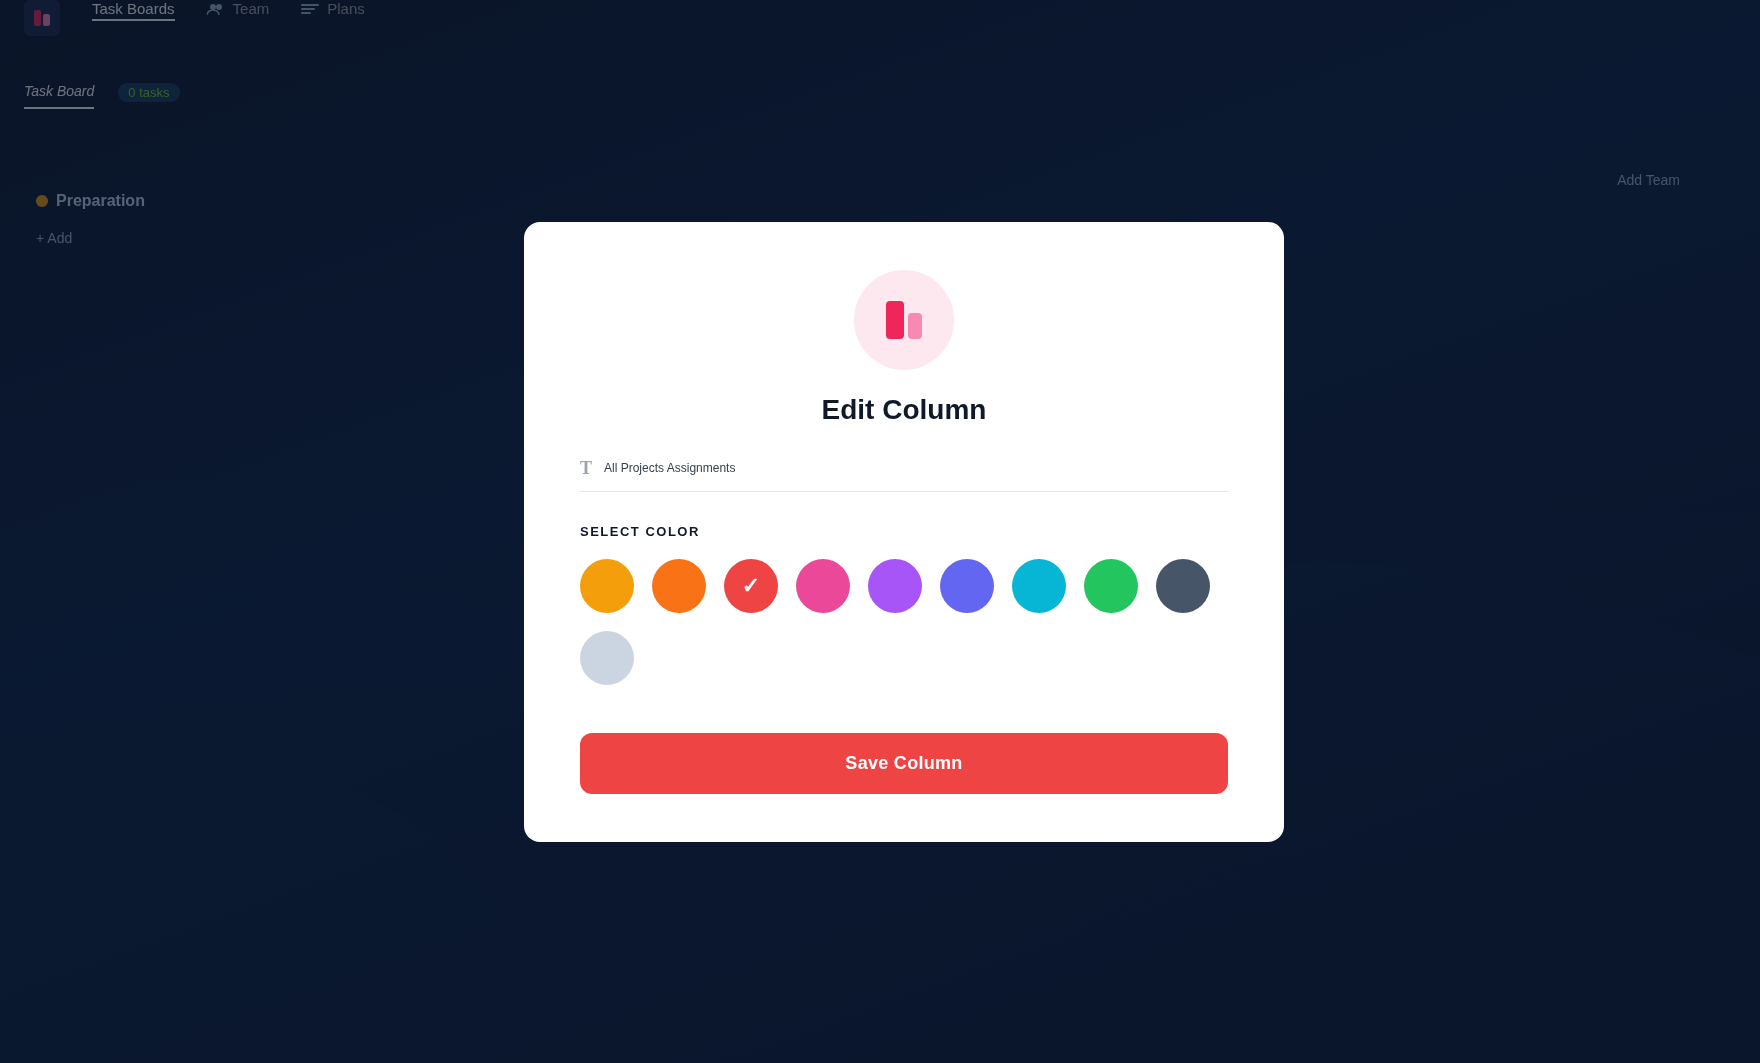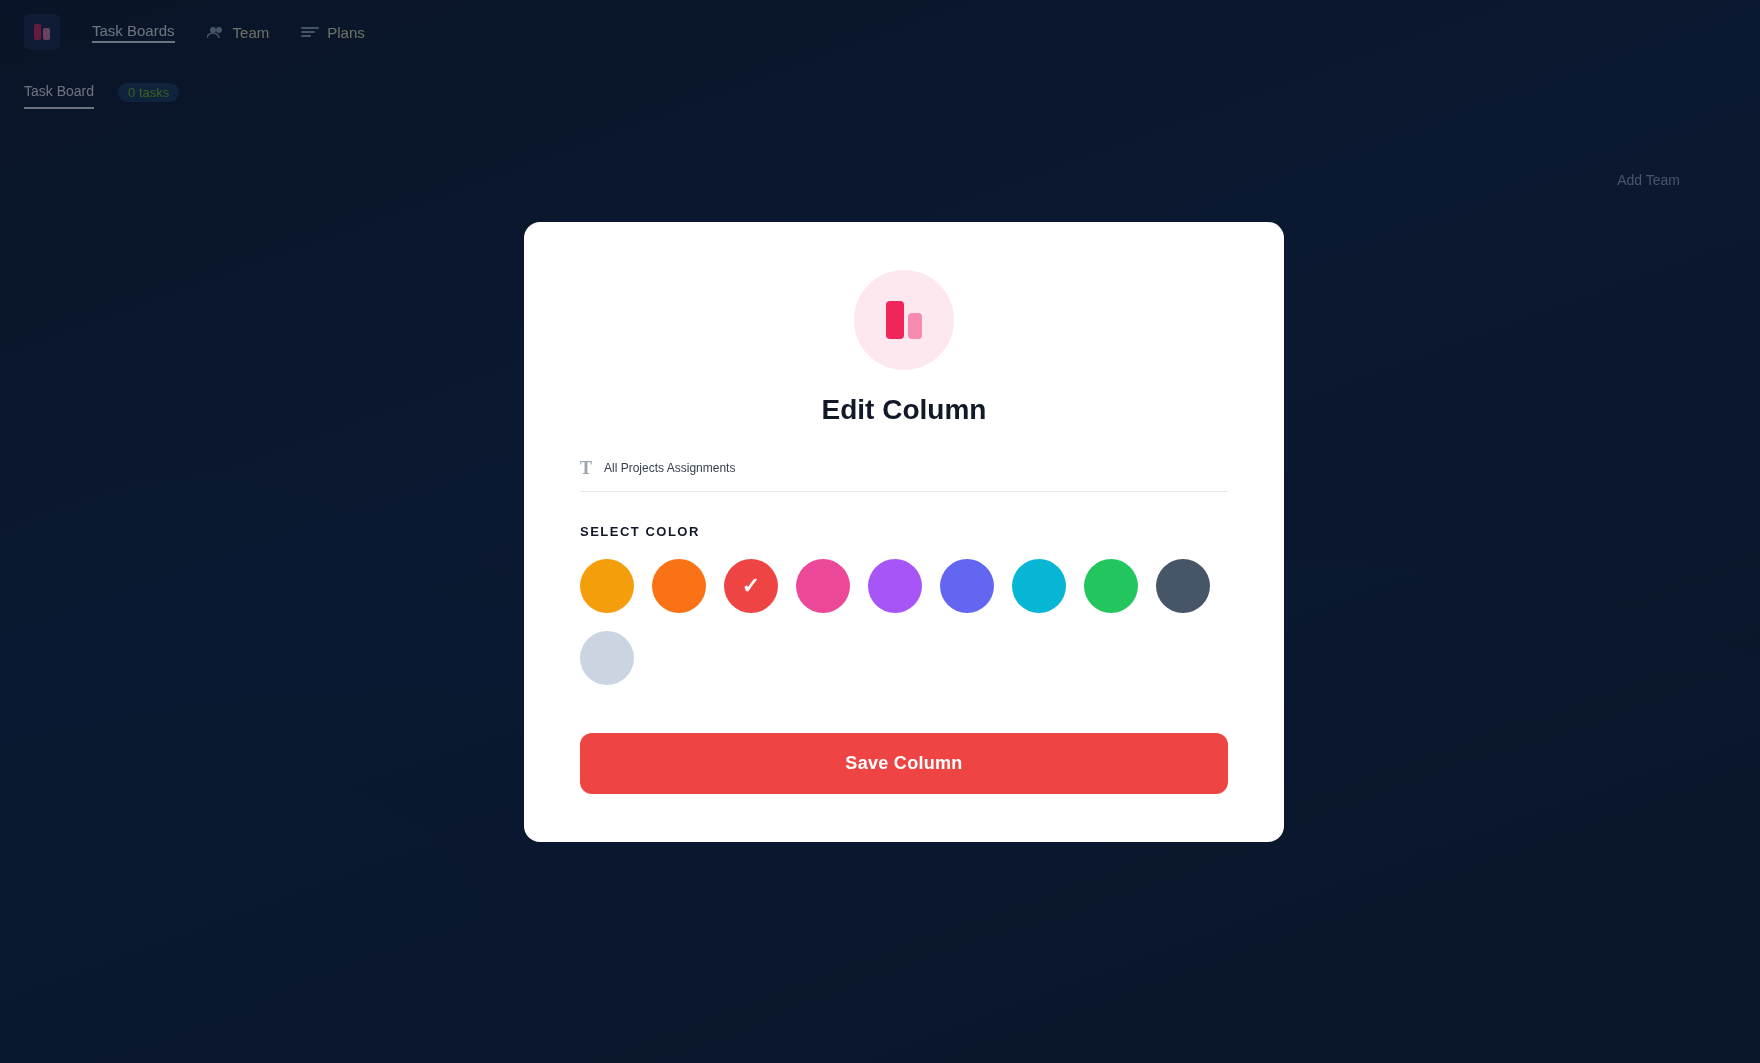--- a/index.html
+++ b/index.html
@@ -32,41 +32,41 @@
     }
 
     
     .topnav {
       position: absolute;
       top: 0;
       left: 0;
       right: 0;
       height: 64px;
       display: flex;
-      align-items: center;
+      align-items: flex-start;
       padding: 0 24px;
       z-index: 2;
       gap: 32px;
     }
 
     .topnav-logo {
       width: 36px;
       height: 36px;
       background: #1a2a4a;
       border-radius: 6px;
       display: flex;
       align-items: center;
       justify-content: center;
     }
 
     .topnav-item {
       display: flex;
       align-items: center;
       gap: 8px;
-      color: #fef9c3;
+      color: #a3a3a3;
       font-size: 15px;
       cursor: pointer;
     }
 
     .topnav-item.active {
       color: #ffffff;
       border-bottom: 2px solid #ffffff;
       padding-bottom: 2px;
     }
 
@@ -88,20 +88,21 @@
     .subnav-tab {
       color: #a0b4cc;
       font-size: 14px;
       cursor: pointer;
       padding: 8px 0;
     }
 
     .subnav-tab.active {
       color: #ffffff;
       border-bottom: 2px solid #ffffff;
+      font-style: italic;
     }
 
     .subnav-badge {
       background: #1a3a5c;
       color: #84cc16;
       border-radius: 12px;
       padding: 2px 10px;
       font-size: 13px;
     }
 
@@ -320,20 +321,29 @@
     <span>Plans</span>
   </div>
 </nav>
 
 <div class="subnav">
   <span class="subnav-tab active">Task Board</span>
   <span class="subnav-badge">0 tasks</span>
 </div>
 
 <div class="board-area">
+  <div style="width:340px;">
+    <div class="column-header">
+      <div class="col-dot" style="background:#f59e0b;"></div>
+      <span>Preparation</span>
+    </div>
+    <div class="column-add-btn">
+      <span>+ Add</span>
+    </div>
+  </div>
 
   <div style="position:absolute; right:80px; top:12px; color:#a0b4cc; font-size:14px; cursor:pointer;">
     <span>Add Team</span>
   </div>
 </div>
 
 <div class="overlay">
 
   <div class="modal">
 

